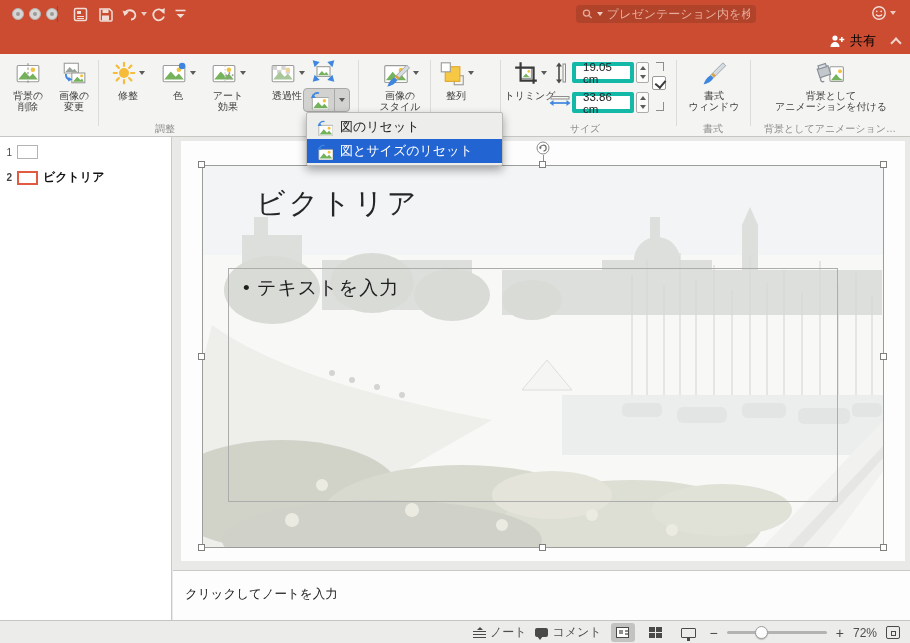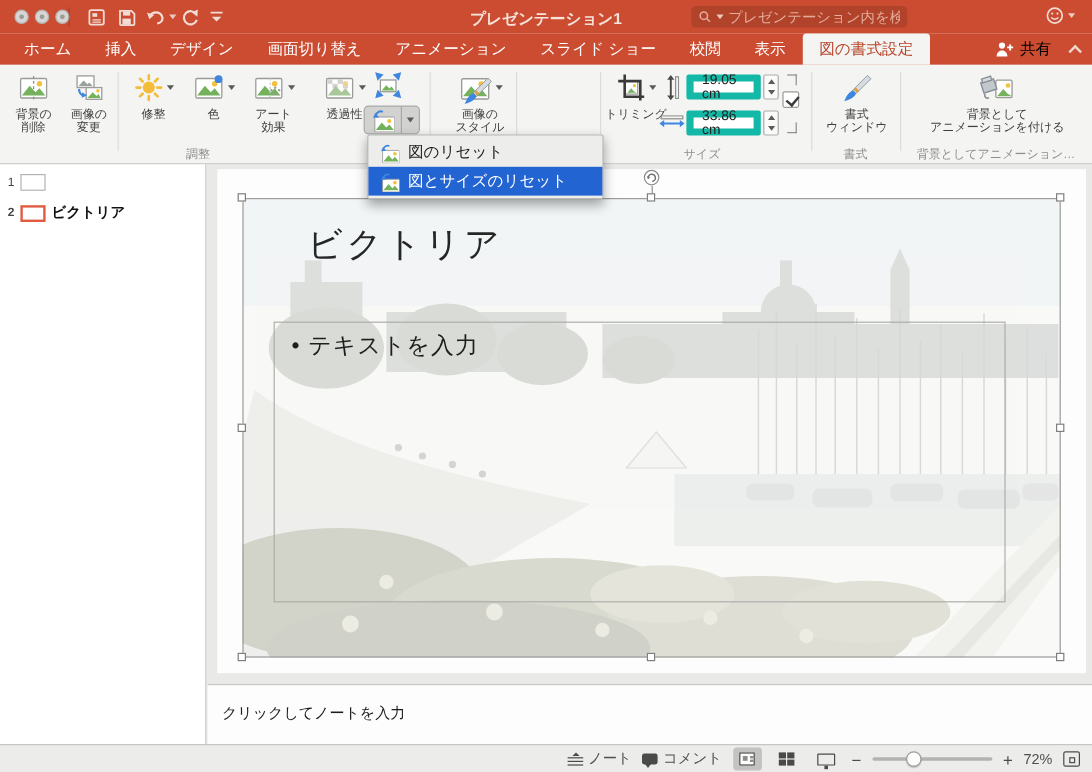--- a/index.html
+++ b/index.html
@@ -45,21 +45,21 @@
   .rbtn .ic { height:30px; display:flex; align-items:center; justify-content:center; gap:2px; }
   .rlabel { font-size:10px; line-height:11px; color:#3f3f3f; margin-top:2px; white-space:nowrap; }
   .grplabel { position:absolute; top:68px; text-align:center; font-size:10px; color:#8e8e8c; white-space:nowrap; }
 
   .reset-split { position:absolute; left:303px; top:34px; width:47px; height:24px;
       background:#d2d2d0; border:1px solid #a9a9a7; border-radius:4px; display:flex; align-items:center; }
   .reset-split .iconpart { width:30px; display:flex; justify-content:center; }
   .reset-split .caretpart { width:14px; height:100%; border-left:1px solid #a9a9a7;
       display:flex; align-items:center; justify-content:center; }
 
-  .sizefield { position:absolute; width:62px; height:21px; background:#fff; border:6px solid #14b8a6;
+  .sizefield { position:absolute; width:62px; height:21px; background:#fff; border:4px solid #14b8a6;
       border-radius:2px; font-size:11.5px; color:#222; display:flex; align-items:center; padding-left:7px; }
   .stepper { position:absolute; width:13px; height:21px; background:#fbfbfa; border:1px solid #ababab;
       border-radius:2px; display:flex; flex-direction:column; align-items:center; justify-content:space-around; }
   .stepper .up { width:0;height:0;border-left:3px solid transparent;border-right:3px solid transparent;border-bottom:4px solid #5b5b59; }
   .stepper .dn { width:0;height:0;border-left:3px solid transparent;border-right:3px solid transparent;border-top:4px solid #5b5b59; }
   .brk-t { position:absolute; left:656px; top:8px; width:8px; height:9px; border-top:1.5px solid #8d8d8b; border-right:1.5px solid #8d8d8b; }
   .brk-b { position:absolute; left:656px; top:48px; width:8px; height:9px; border-bottom:1.5px solid #8d8d8b; border-right:1.5px solid #8d8d8b; }
   .chkbox { position:absolute; left:652px; top:22px; width:14px; height:14px; background:#fff;
       border:1px solid #9a9a98; border-radius:2px; }
   .chkbox:after { content:""; position:absolute; left:3.5px; top:1px; width:5px; height:8px;
@@ -193,21 +193,20 @@
           <path d="M14.8 2 L14.5 8 L10 4.5 Z" fill="#f2ddd6"></path>
         </svg>
     </span>
     <span class="qat" style="left:174px">
       <svg width="13" height="12" viewBox="0 0 13 12">
           <path d="M1.5 2.5 h10" stroke="#f2ddd6" stroke-width="1.6"></path>
           <path d="M2.5 6 L6.5 10 L10.5 6 Z" fill="#f2ddd6"></path>
         </svg>
     </span>
 
-    <div class="win-title">プレゼンテーション1</div>
 
     <div class="searchbox">
       <svg width="12" height="12" viewBox="0 0 12 12">
           <circle cx="5" cy="5" r="3.4" fill="none" stroke="#e5ac9c" stroke-width="1.4"></circle>
           <path d="M7.6 7.6 L10.6 10.6" stroke="#e5ac9c" stroke-width="1.4"></path>
         </svg>
       <span class="crt light"></span>
       <span class="ph">プレゼンテーション内を検索</span>
     </div>
 
@@ -216,31 +215,20 @@
           <circle cx="8" cy="8" r="6.2" fill="none" stroke="#f2ddd6" stroke-width="1.4"></circle>
           <circle cx="5.8" cy="6.3" r="0.9" fill="#f2ddd6"></circle>
           <circle cx="10.2" cy="6.3" r="0.9" fill="#f2ddd6"></circle>
           <path d="M5 9.5 C6.5 11.5 9.5 11.5 11 9.5" stroke="#f2ddd6" stroke-width="1.3" fill="none"></path>
         </svg>
       <span class="crt light"></span>
     </div>
   </div>
 
   <div class="tabrow">
-    <div class="tabs">
-      <span class="tab">ホーム</span>
-      <span class="tab">挿入</span>
-      <span class="tab">デザイン</span>
-      <span class="tab">画面切り替え</span>
-      <span class="tab">アニメーション</span>
-      <span class="tab">スライド ショー</span>
-      <span class="tab">校閲</span>
-      <span class="tab">表示</span>
-      <span class="tab active">図の書式設定</span>
-    </div>
     <div class="share">
       <svg width="16" height="14" viewBox="0 0 16 14">
           <circle cx="6" cy="4" r="2.6" fill="#ffffff"></circle>
           <path d="M1.5 13 C1.5 9.5 4 8 6 8 C8 8 10.5 9.5 10.5 13 Z" fill="#ffffff"></path>
           <path d="M12.8 3 v5 M10.3 5.5 h5" stroke="#ffffff" stroke-width="1.6"></path>
         </svg>
       <span>共有</span>
     </div>
     <span class="collapse-chevron"></span>
   </div>
@@ -388,20 +376,31 @@
           <span class="crt"></span>
         </div>
       <div class="rlabel">
           <div>画像の</div>
           <div>スタイル</div>
         </div>
     </div>
 
     <div class="vdiv" style="left:430px"></div>
 
+    <div class="rbtn" style="left:426px;width:60px">
+      <div class="ic">
+          <svg width="28" height="27" viewBox="0 0 24 24">
+        <rect x="14" y="14" width="8" height="8" fill="none" stroke="#9b9b99"></rect>
+        <rect x="6" y="6" width="13" height="13" fill="#f7c843" stroke="#dca92f"></rect>
+        <rect x="2.5" y="2.5" width="8" height="8" fill="#ffffff" stroke="#9b9b99"></rect>
+          </svg>
+          <span class="crt"></span>
+        </div>
+      <div class="rlabel">整列</div>
+    </div>
 
     <div class="vdiv" style="left:500px"></div>
 
     <div class="rbtn" style="left:504px;width:52px">
       <div class="ic">
           <svg width="26" height="26" viewBox="0 0 24 24">
         <rect x="7" y="7" width="10" height="10" fill="#fff" stroke="#9b9b99"></rect>
             <path d="M9 16 L12 12.5 L14 14.8 L16 16 Z" fill="#74b25c"></path>
             <circle cx="14.5" cy="10.5" r="1.2" fill="#f2c23e"></circle>
         <path d="M7 2 V19 H22" stroke="#3a3a3a" stroke-width="2" fill="none"></path>

